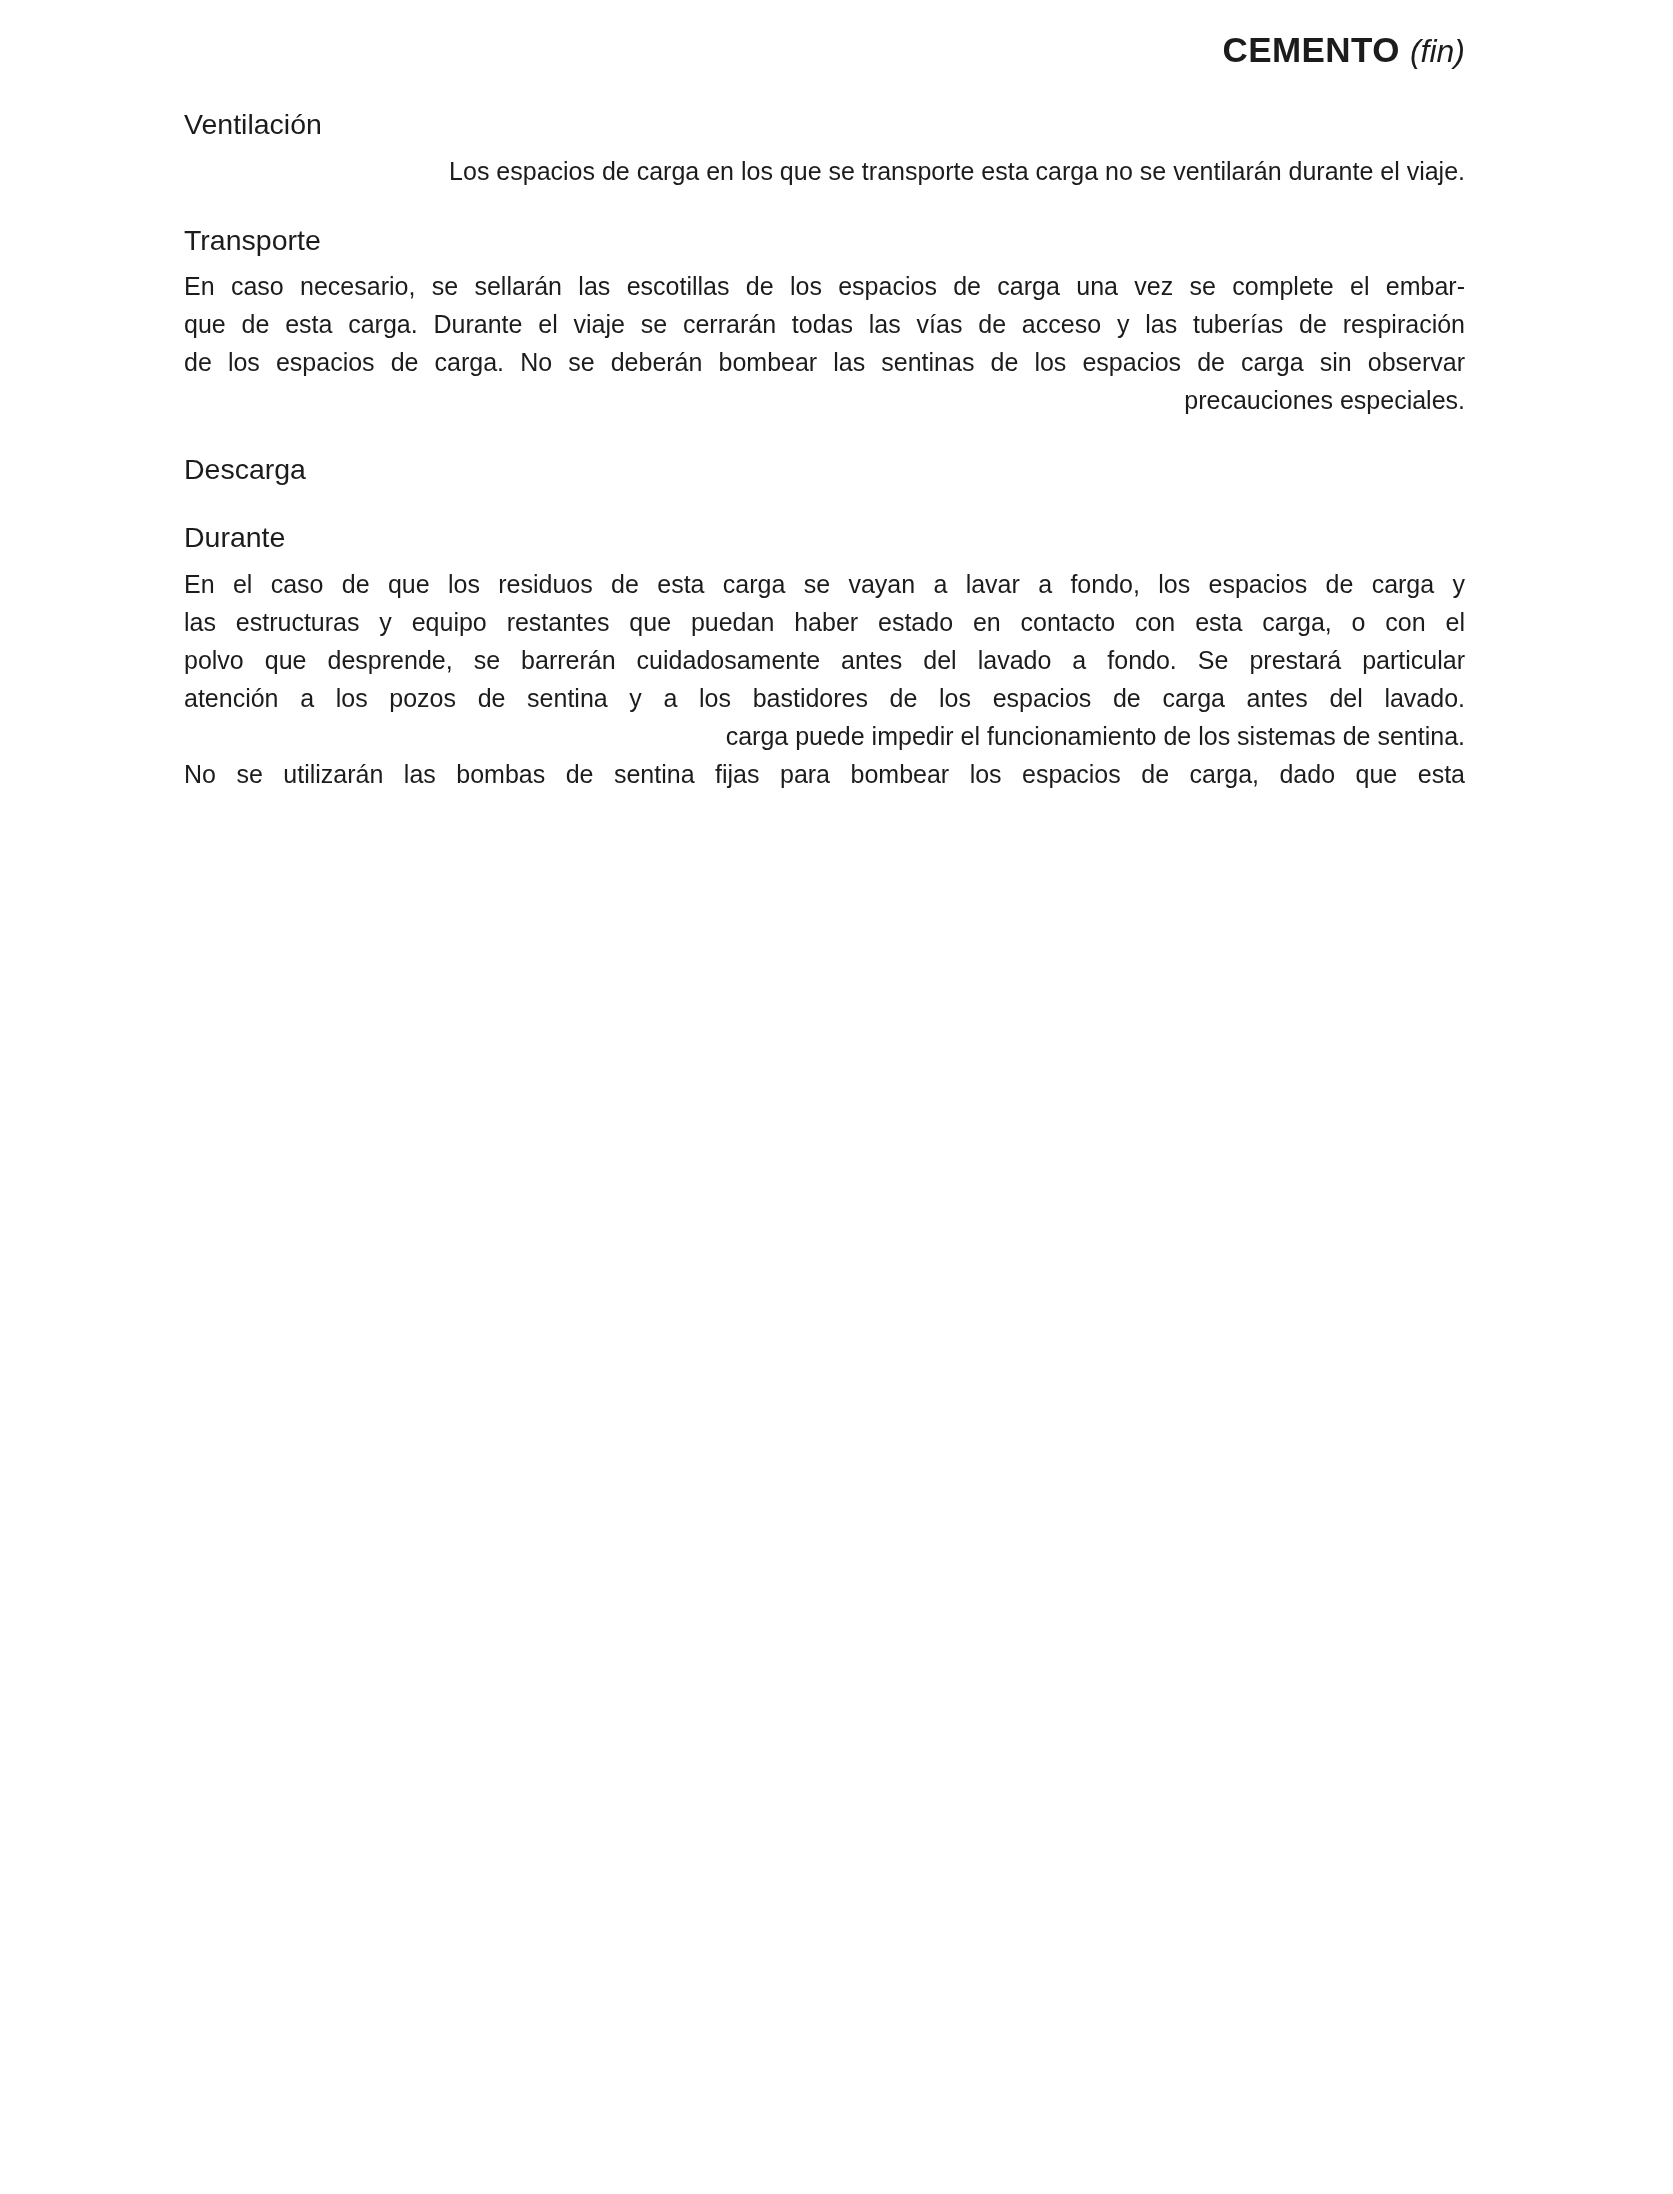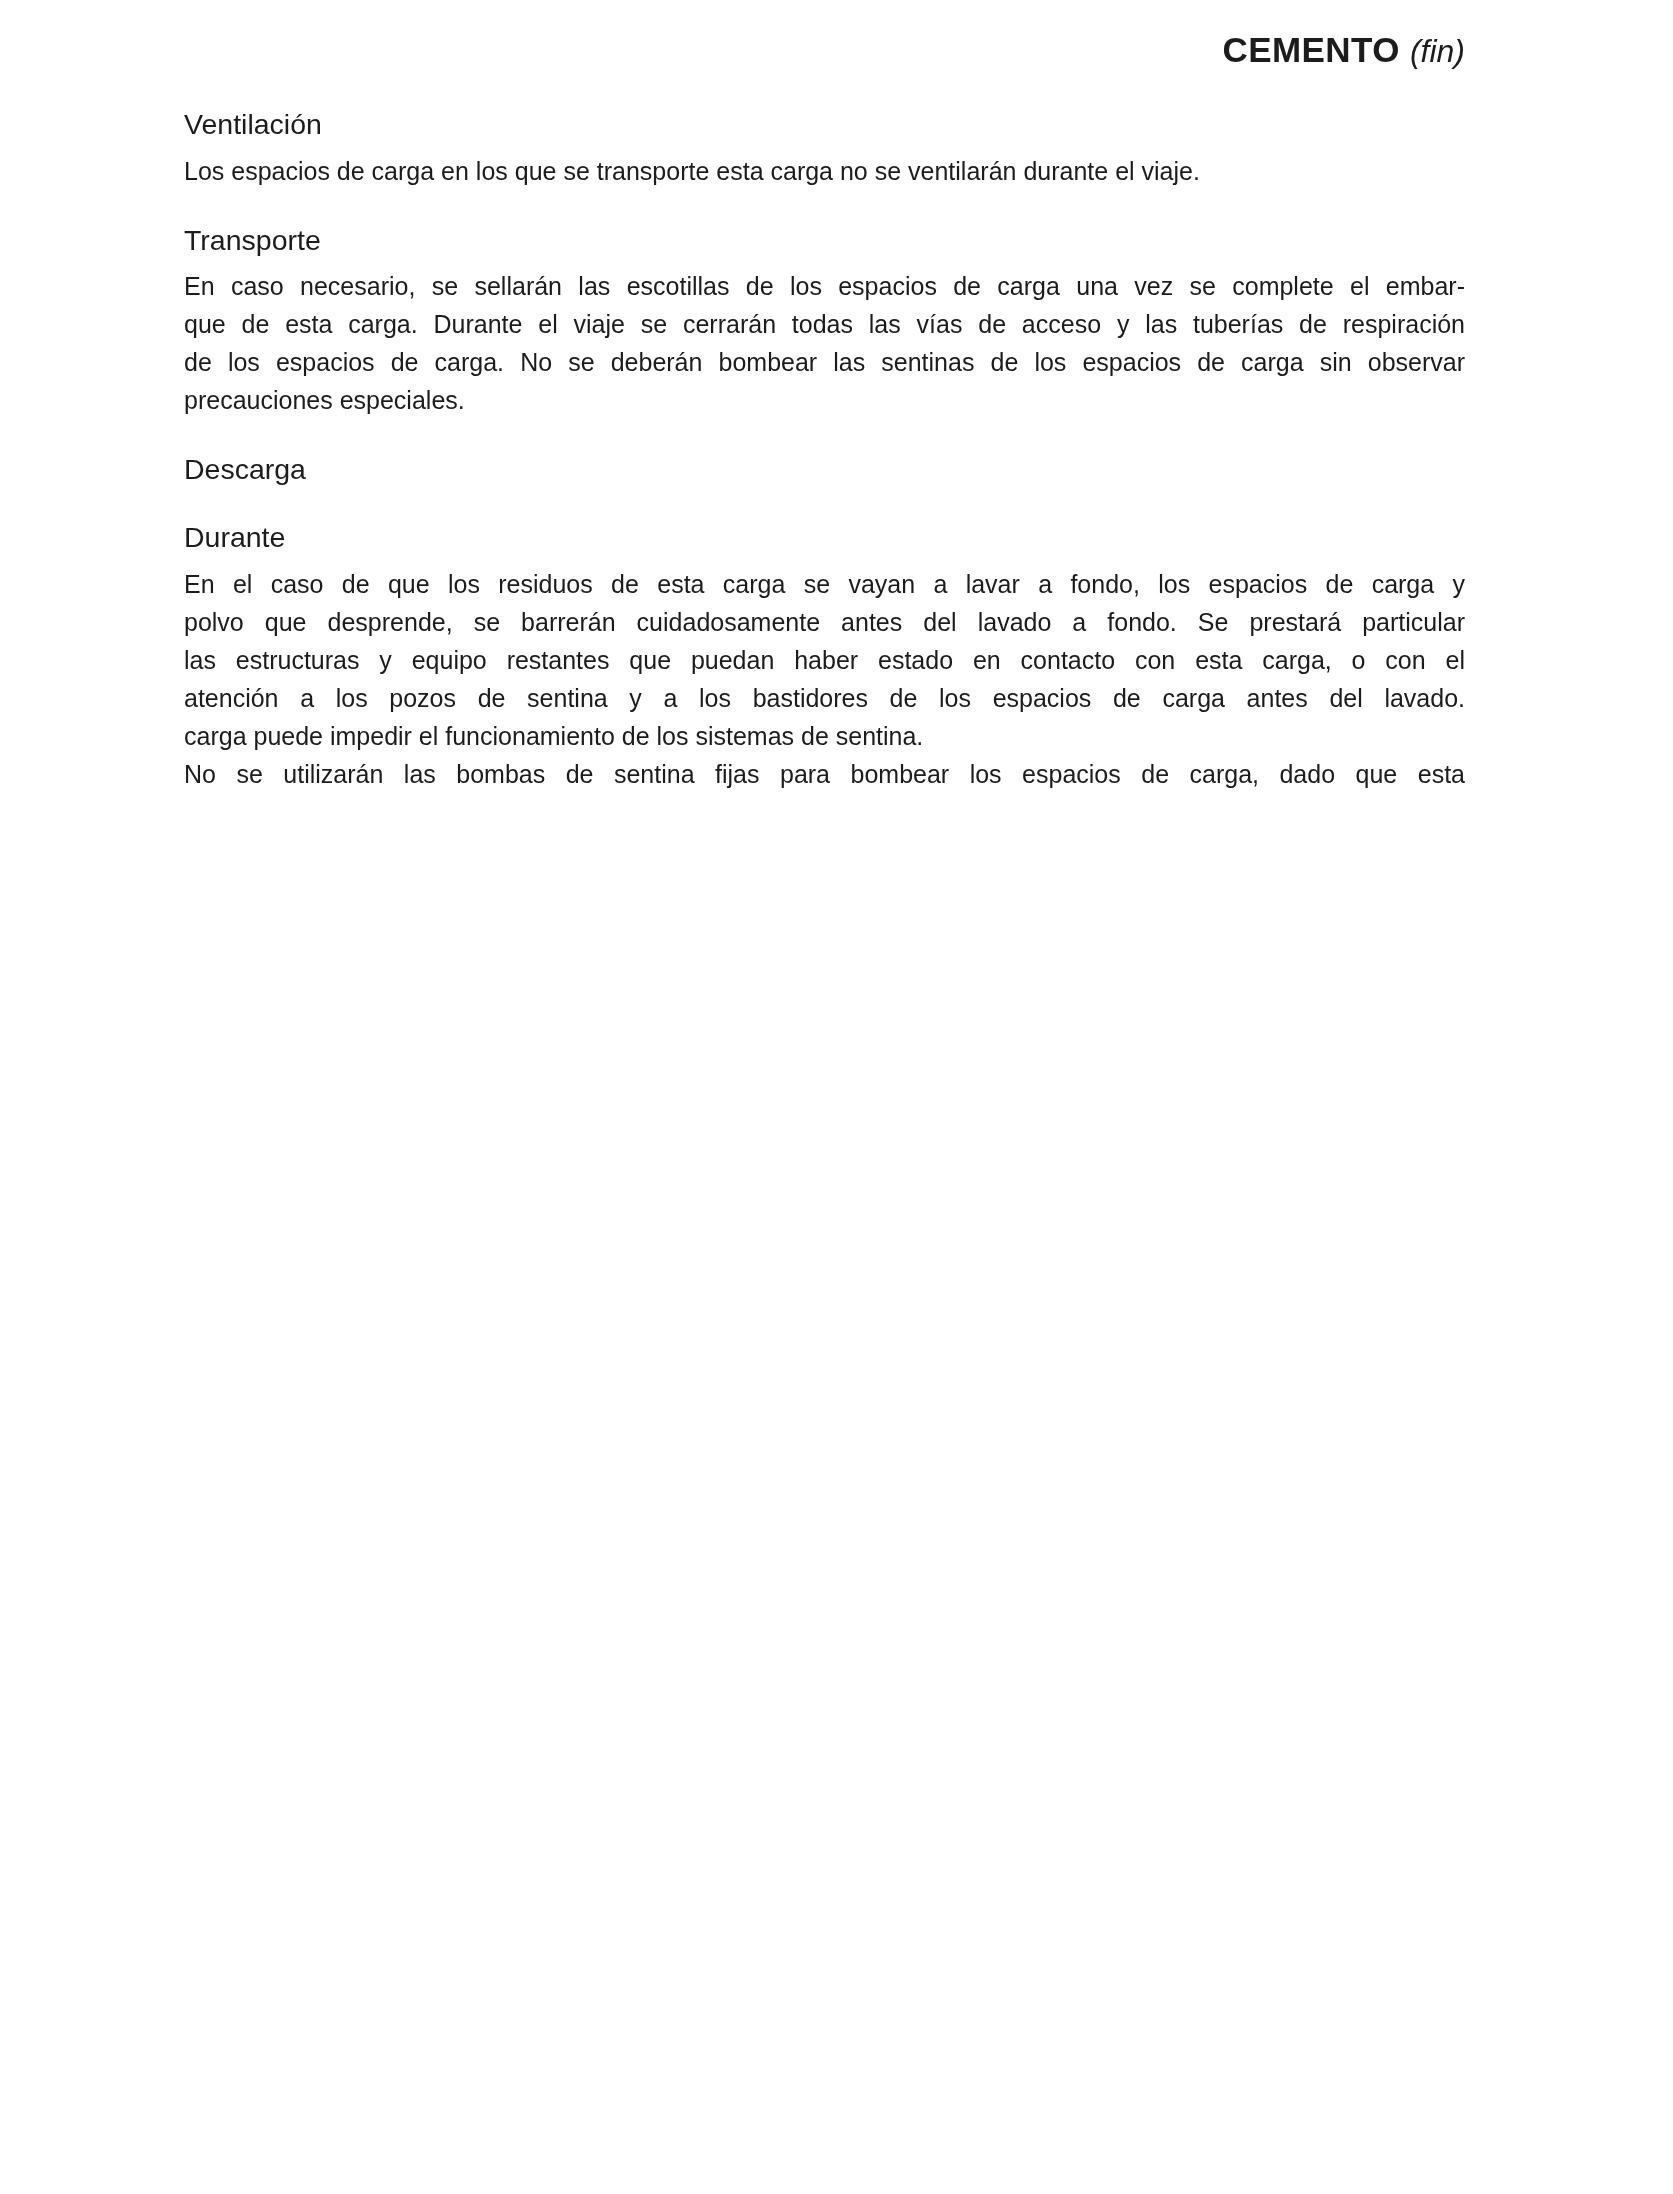--- a/index.html
+++ b/index.html
@@ -44,21 +44,21 @@
     font-size: 28.5px;
     line-height: 35px;
     font-weight: 400;
   }
   .para {
     font-size: 25px;
     line-height: 38px;
   }
   .line {
     min-height: 38px;
-    text-align: left;
+    text-align: right;
     white-space: normal;
   }
   .line.j {
     text-align: justify;
     text-align-last: justify;
   }
 </style>
 </head>
 <body>
 
@@ -88,22 +88,22 @@
     </section>
 
     <section class="doc-section">
       <h2 class="section-heading">Descarga</h2>
     </section>
 
     <section class="doc-section">
       <h2 class="section-heading">Durante</h2>
       <div class="para">
         <div class="line j">En el caso de que los residuos de esta carga se vayan a lavar a fondo, los espacios de carga y</div>
+        <div class="line j">las estructuras y equipo restantes que puedan haber estado en contacto con esta carga, o con el</div>
         <div class="line j">polvo que desprende, se barrerán cuidadosamente antes del lavado a fondo. Se prestará particular</div>
-        <div class="line j">las estructuras y equipo restantes que puedan haber estado en contacto con esta carga, o con el</div>
         <div class="line j">atención a los pozos de sentina y a los bastidores de los espacios de carga antes del lavado.</div>
         <div class="line">carga puede impedir el funcionamiento de los sistemas de sentina.</div>
         <div class="line j">No se utilizarán las bombas de sentina fijas para bombear los espacios de carga, dado que esta</div>
       </div>
     </section>
 
   </div>
 </div>
 
 

